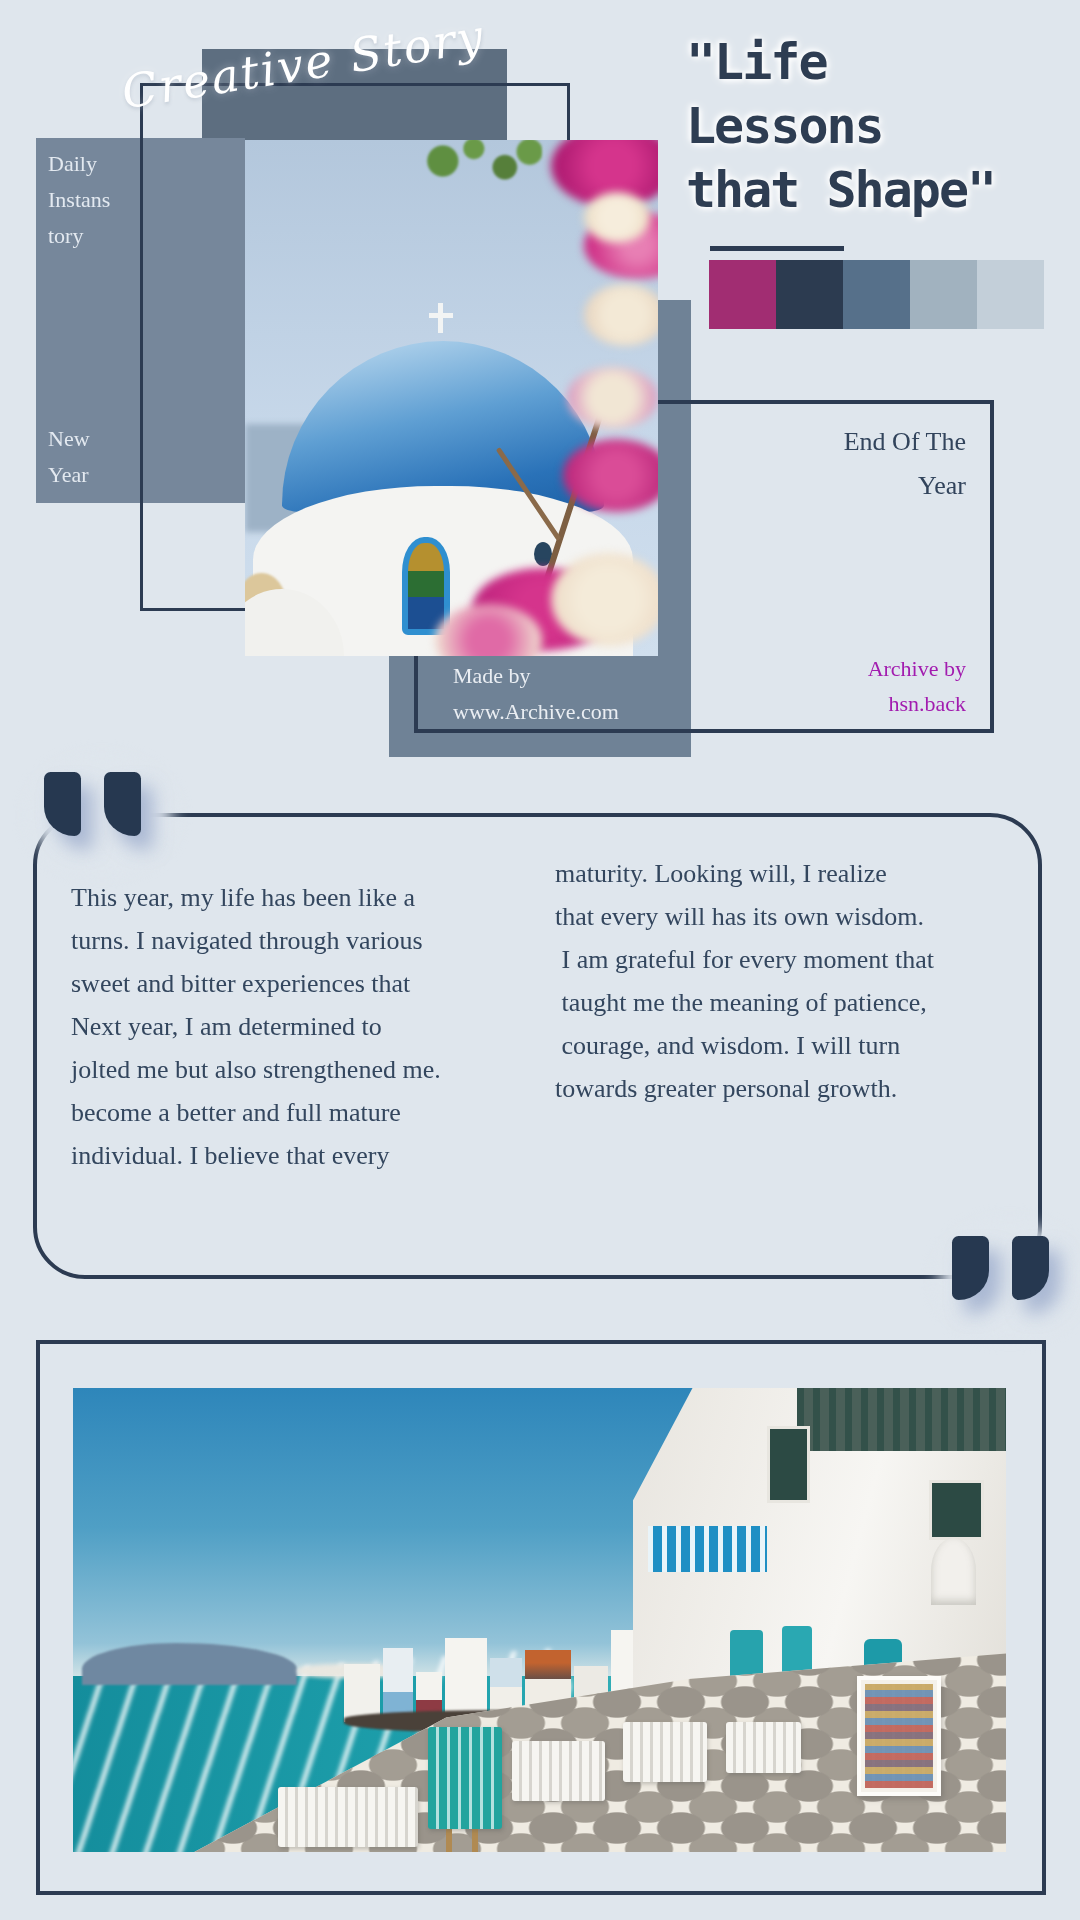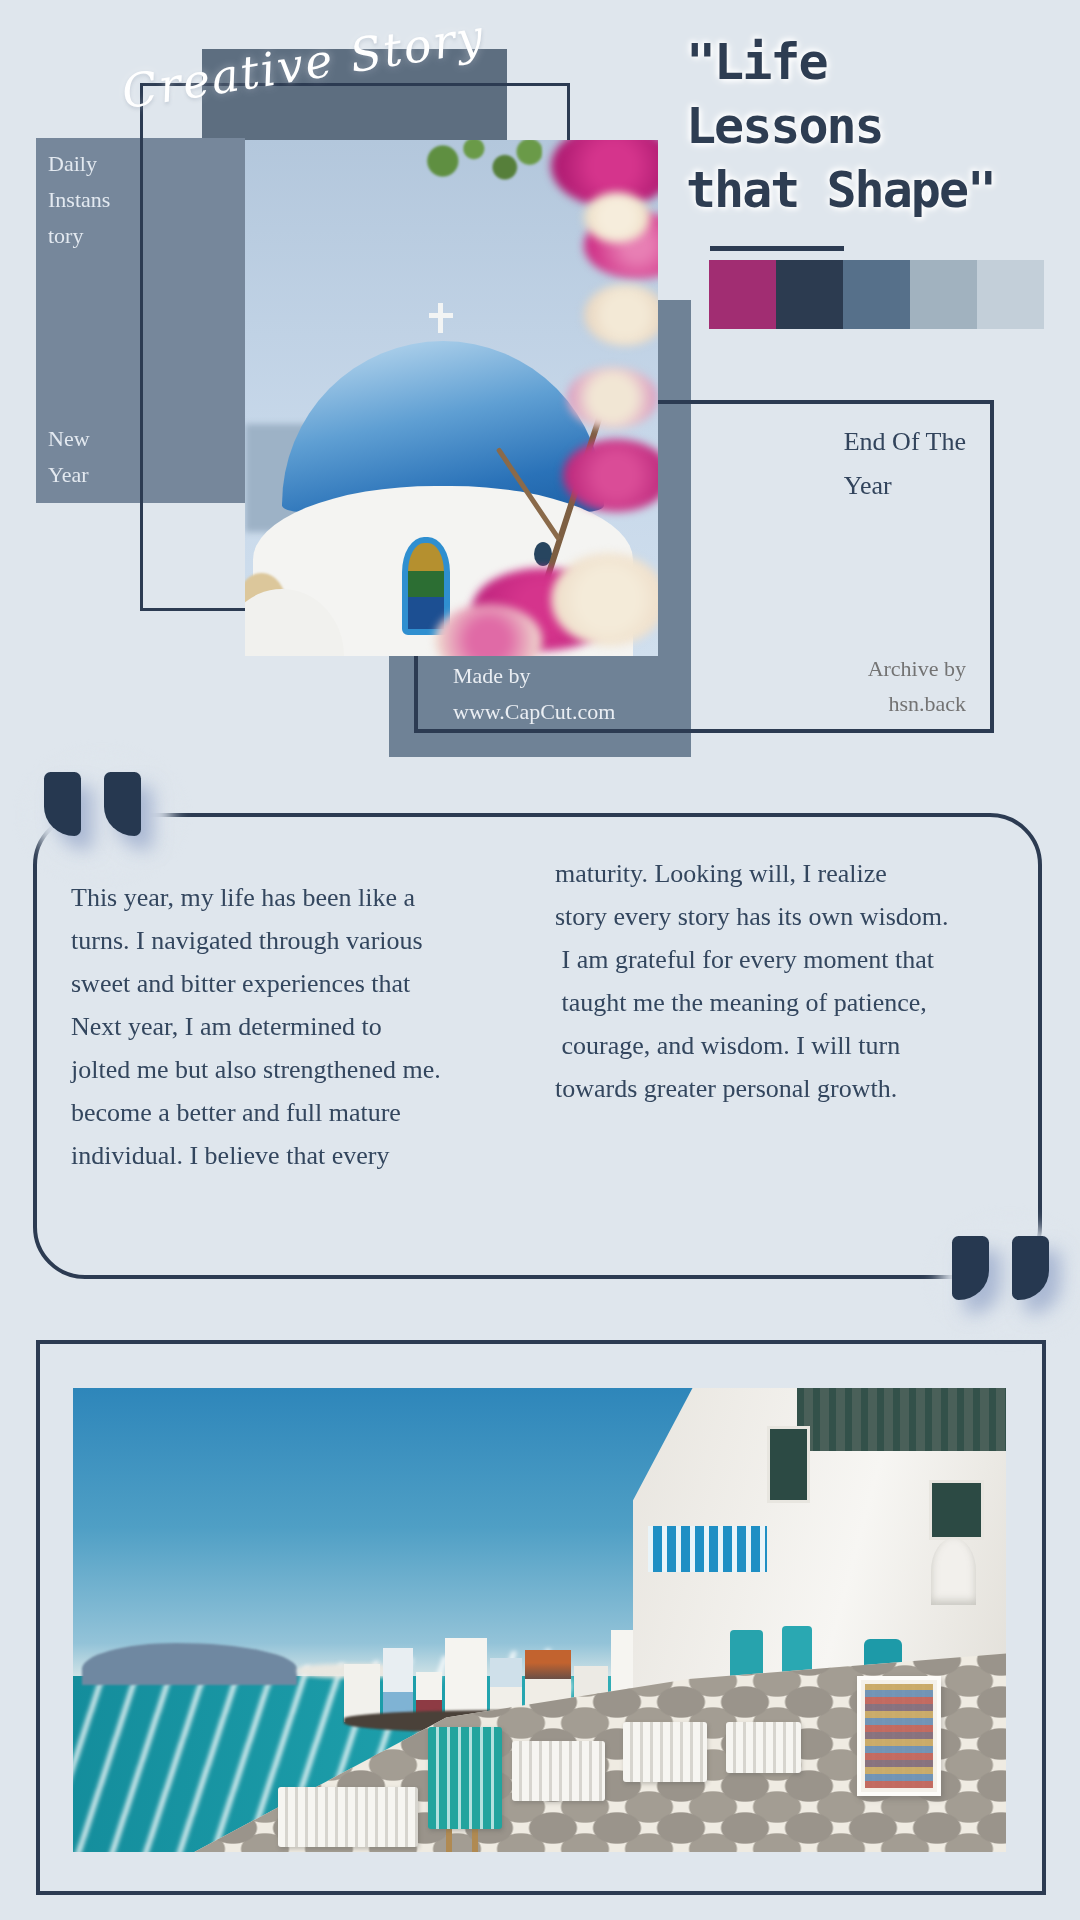--- a/index.html
+++ b/index.html
@@ -13,22 +13,22 @@
   
   .rect-dark   { left:202px; top:49px;  width:305px; height:190px; background:#5d6e80; }
   .rect-slate  { left:36px;  top:138px; width:209px; height:365px; background:#76879b; }
   .outline-1   { left:140px; top:83px;  width:424px; height:522px; border:3px solid #2c3b52; }
   .credit-card { left:389px; top:300px; width:302px; height:457px; background:#6f8296; }
   .outline-2   { left:414px; top:400px; width:580px; height:333px; border:4px solid #2c3b52; box-sizing:border-box; }
 
   .daily-label  { left:12px; top:8px;   font-size:22px; line-height:36px; color:#e3e9f0; }
   .newyear-label{ left:12px; bottom:10px; font-size:22px; line-height:36px; color:#e3e9f0; }
 
-  .eoy-label    { top:16px; right:24px; text-align:left; font-size:26px; line-height:44px; color:#32445c; }
-  .archive-block{ bottom:8px; right:24px; text-align:right; font-size:22px; line-height:35px; color:#737373; }
+  .eoy-label    { top:16px; right:24px; text-align:right; font-size:26px; line-height:44px; color:#32445c; }
+  .archive-block{ bottom:8px; right:24px; text-align:right; font-size:22px; line-height:35px; color:#a21caf; }
   .madeby-block { left:64px; top:358px; font-size:22px; line-height:36px; color:#eaeef3; }
 
   .script-text {
     left:118px; top:66px; width:400px;
     font-family:"DejaVu Serif", serif; font-style:italic;
     font-size:46px; letter-spacing:2px; color:#ffffff;
     transform:rotate(-9deg); transform-origin:left top;
     text-shadow:0 0 8px rgba(255,255,255,0.45), 0 2px 4px rgba(70,90,120,0.25);
     white-space:nowrap;
   }
@@ -162,21 +162,21 @@
         <div>New</div>
         <div>Year</div>
       </div>
   </div>
 
   <div class="abs outline-1"></div>
 
   <div class="abs credit-card">
     <div class="abs madeby-block">
       <div>Made by</div>
-      <div>www.CapCut.com</div>
+      <div>www.Archive.com</div>
     </div>
   </div>
 
   <div class="abs outline-2">
     <div class="abs eoy-label">
         <div>End Of The</div>
         <div>Year</div>
       </div>
     <div class="abs archive-block">
       <div>Archive by</div>
@@ -228,21 +228,21 @@
       <div>This year, my life has been like a</div>
       <div>turns. I navigated through various</div>
       <div>sweet and bitter experiences that</div>
       <div>Next year, I am determined to</div>
       <div>jolted me but also strengthened me.</div>
       <div>become a better and full mature</div>
       <div>individual. I believe that every</div>
     </div>
   <div class="abs quote-col quote-right">
       <div>maturity. Looking will, I realize</div>
-      <div>story every story has its own wisdom.</div>
+      <div>that every will has its own wisdom.</div>
       <div> I am grateful for every moment that</div>
       <div> taught me the meaning of patience,</div>
       <div> courage, and wisdom. I will turn</div>
       <div>towards greater personal growth.</div>
     </div>
 
   <div class="abs qgroup q-open">
     <div class="q-halo"></div>
     <div class="qmark qm-1"></div>
     <div class="qmark qm-2"></div>

